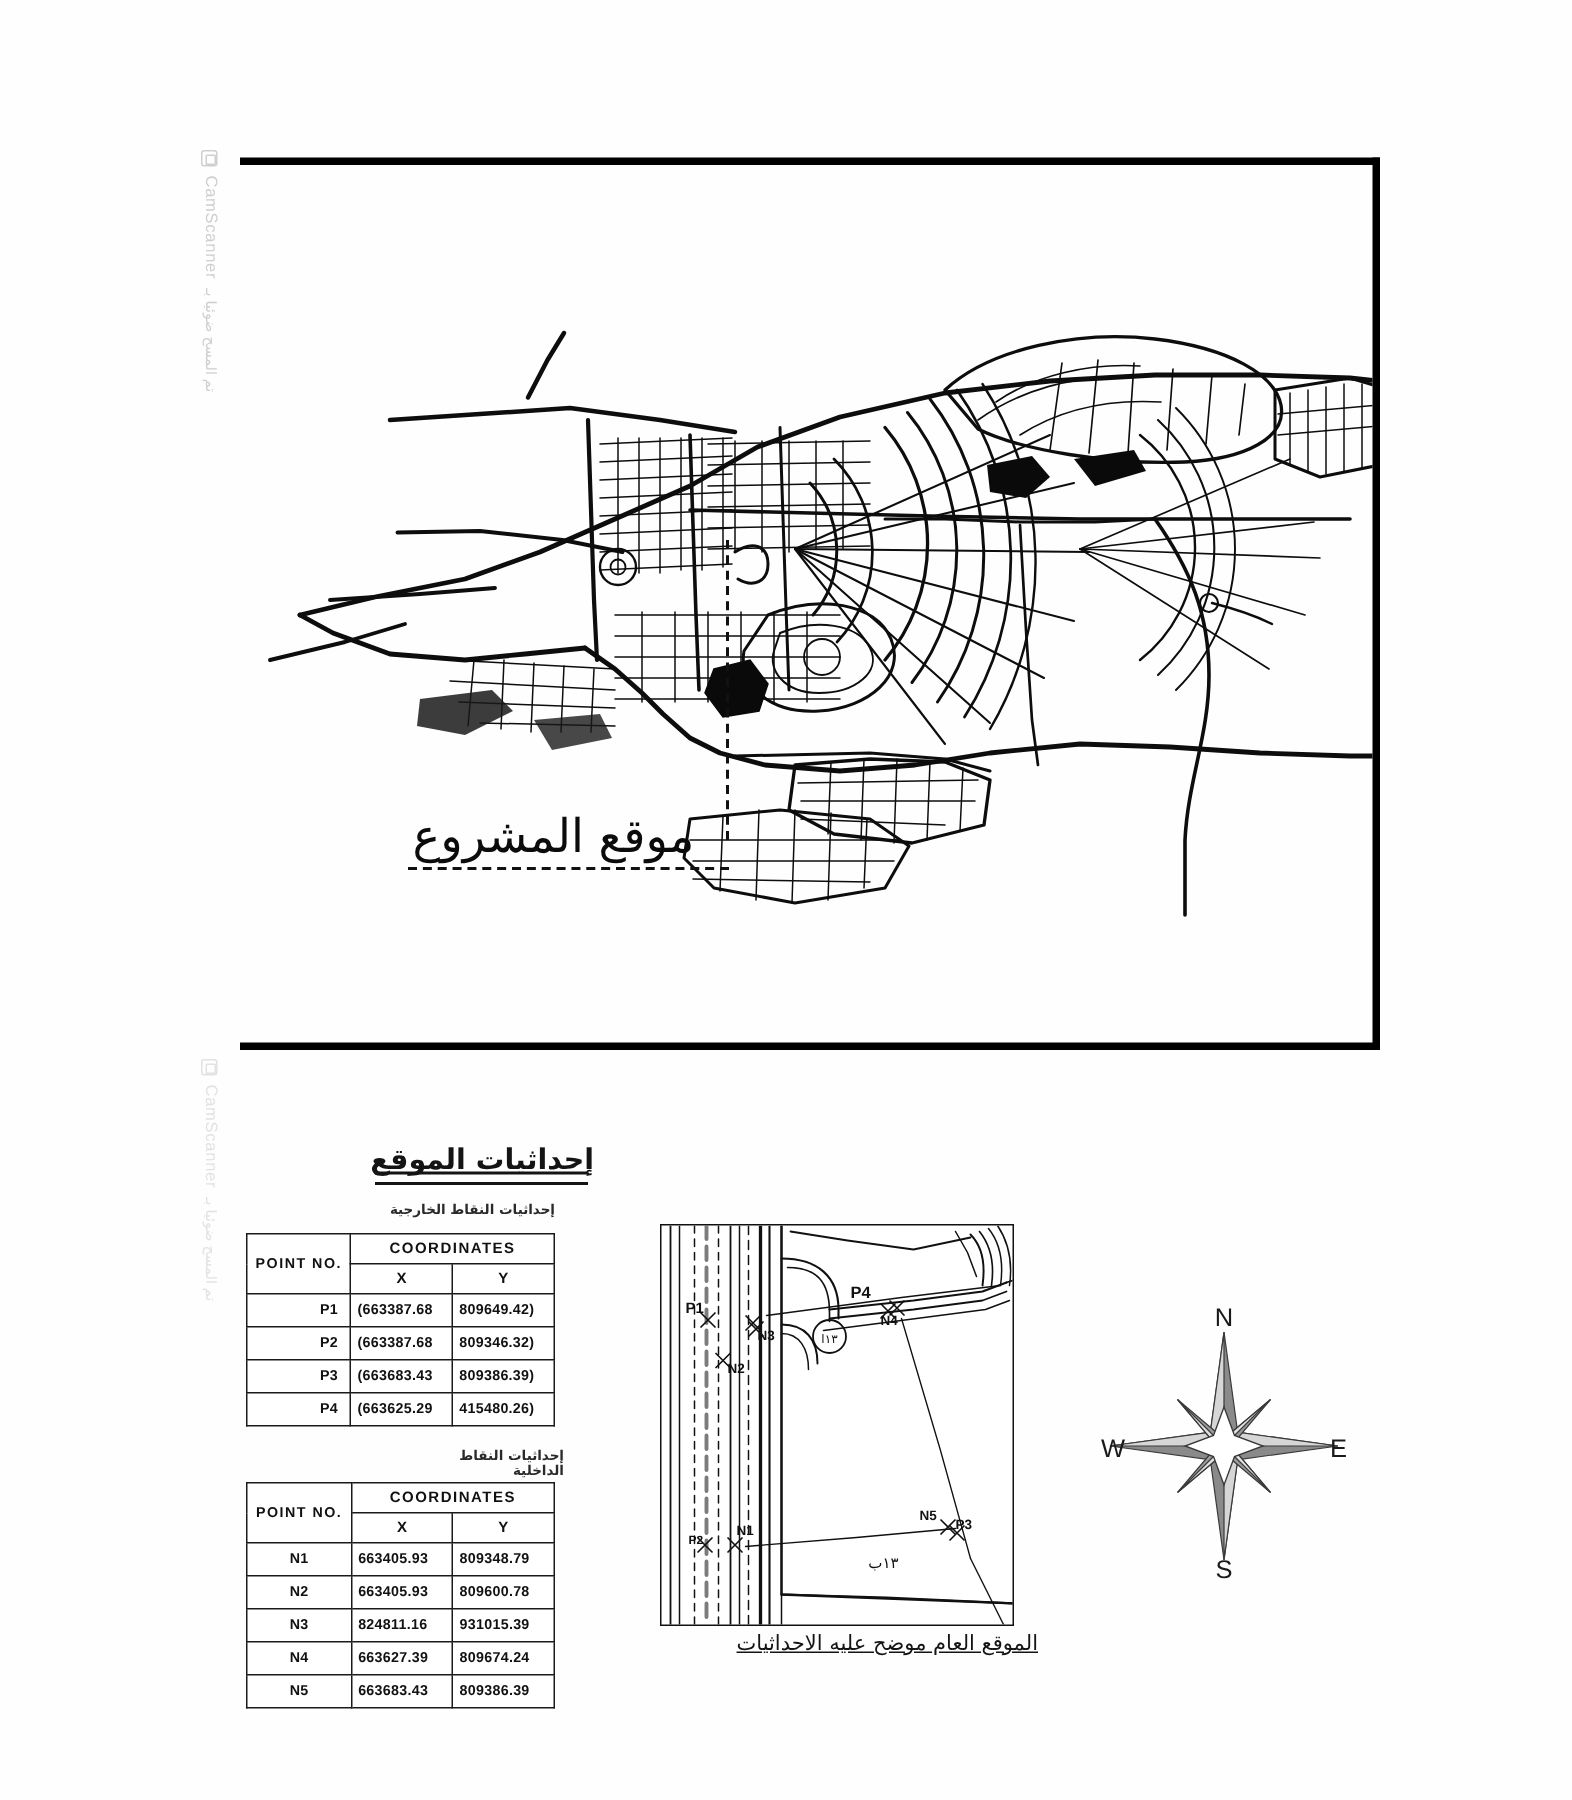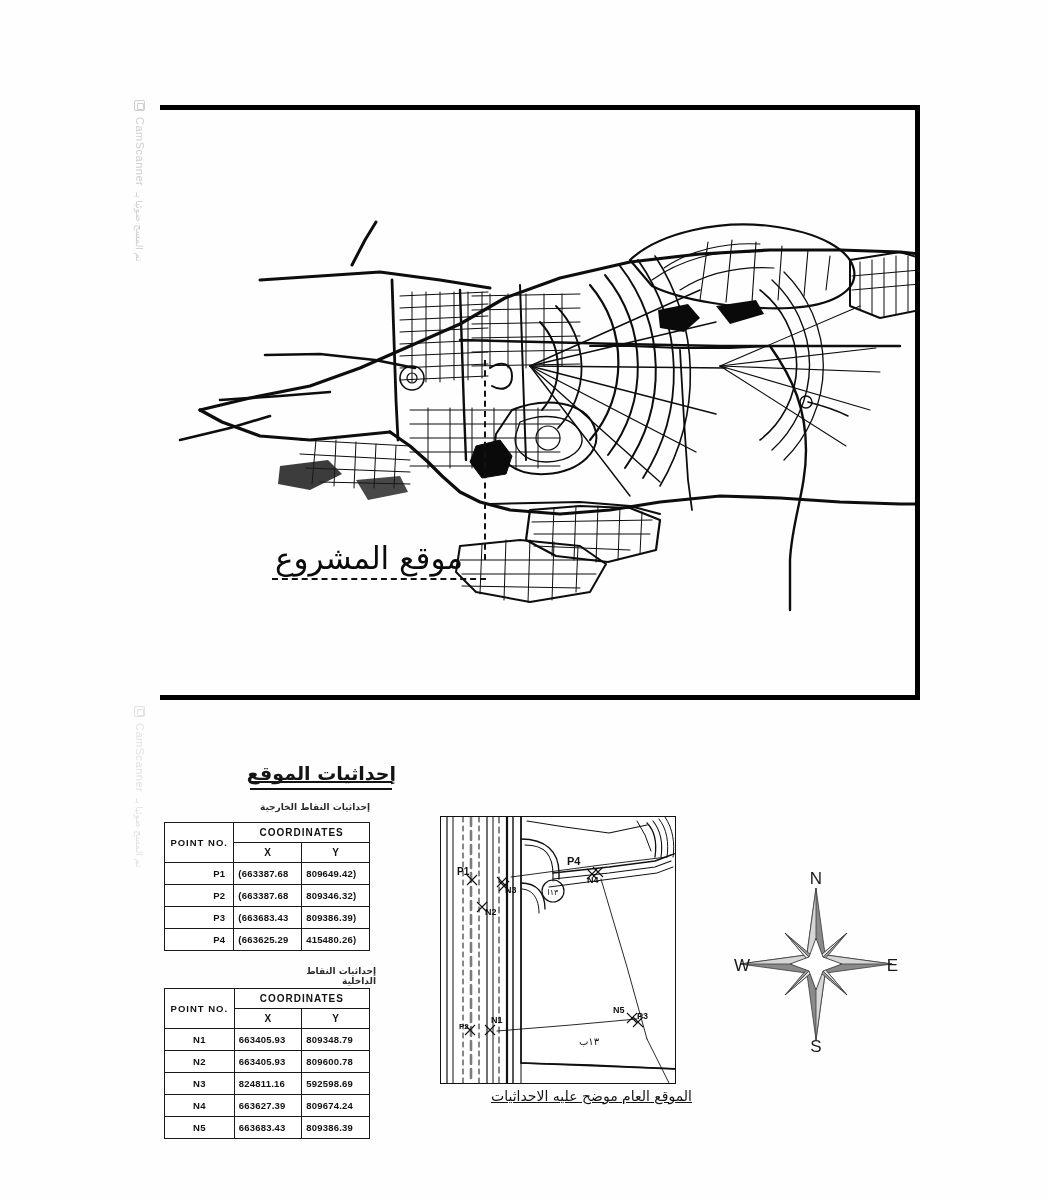--- a/index.html
+++ b/index.html
@@ -435,21 +435,21 @@
         <td class="val">809348.79</td>
       </tr>
       <tr>
         <td class="pt-c">N2</td>
         <td class="val">663405.93</td>
         <td class="val">809600.78</td>
       </tr>
       <tr>
         <td class="pt-c">N3</td>
         <td class="val">824811.16</td>
-        <td class="val">592598.69</td>
+        <td class="val">931015.39</td>
       </tr>
       <tr>
         <td class="pt-c">N4</td>
         <td class="val">663627.39</td>
         <td class="val">809674.24</td>
       </tr>
       <tr>
         <td class="pt-c">N5</td>
         <td class="val">663683.43</td>
         <td class="val">809386.39</td>

